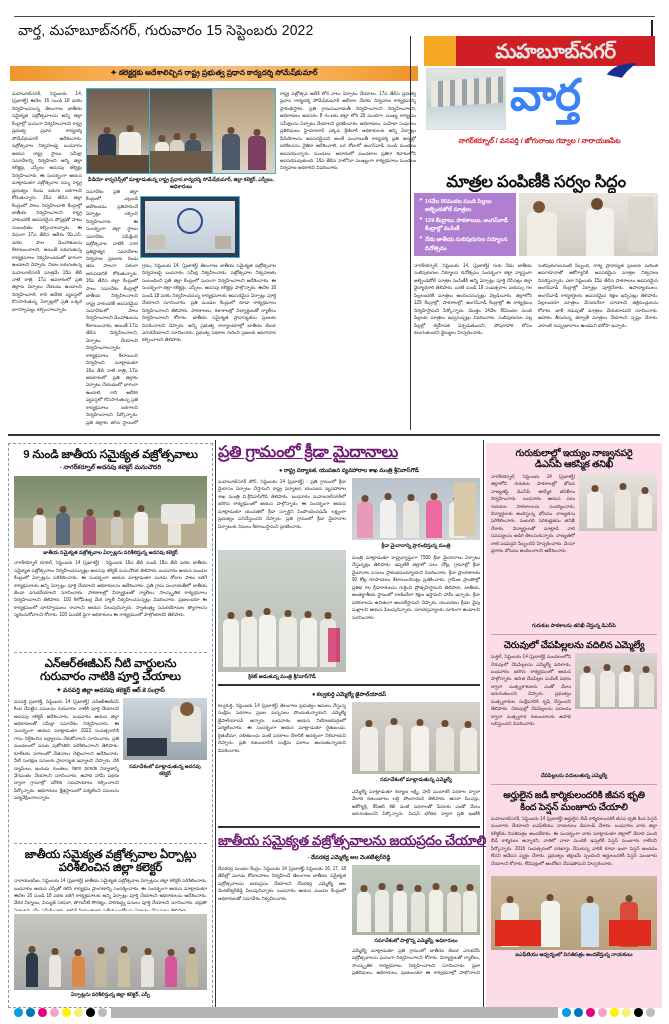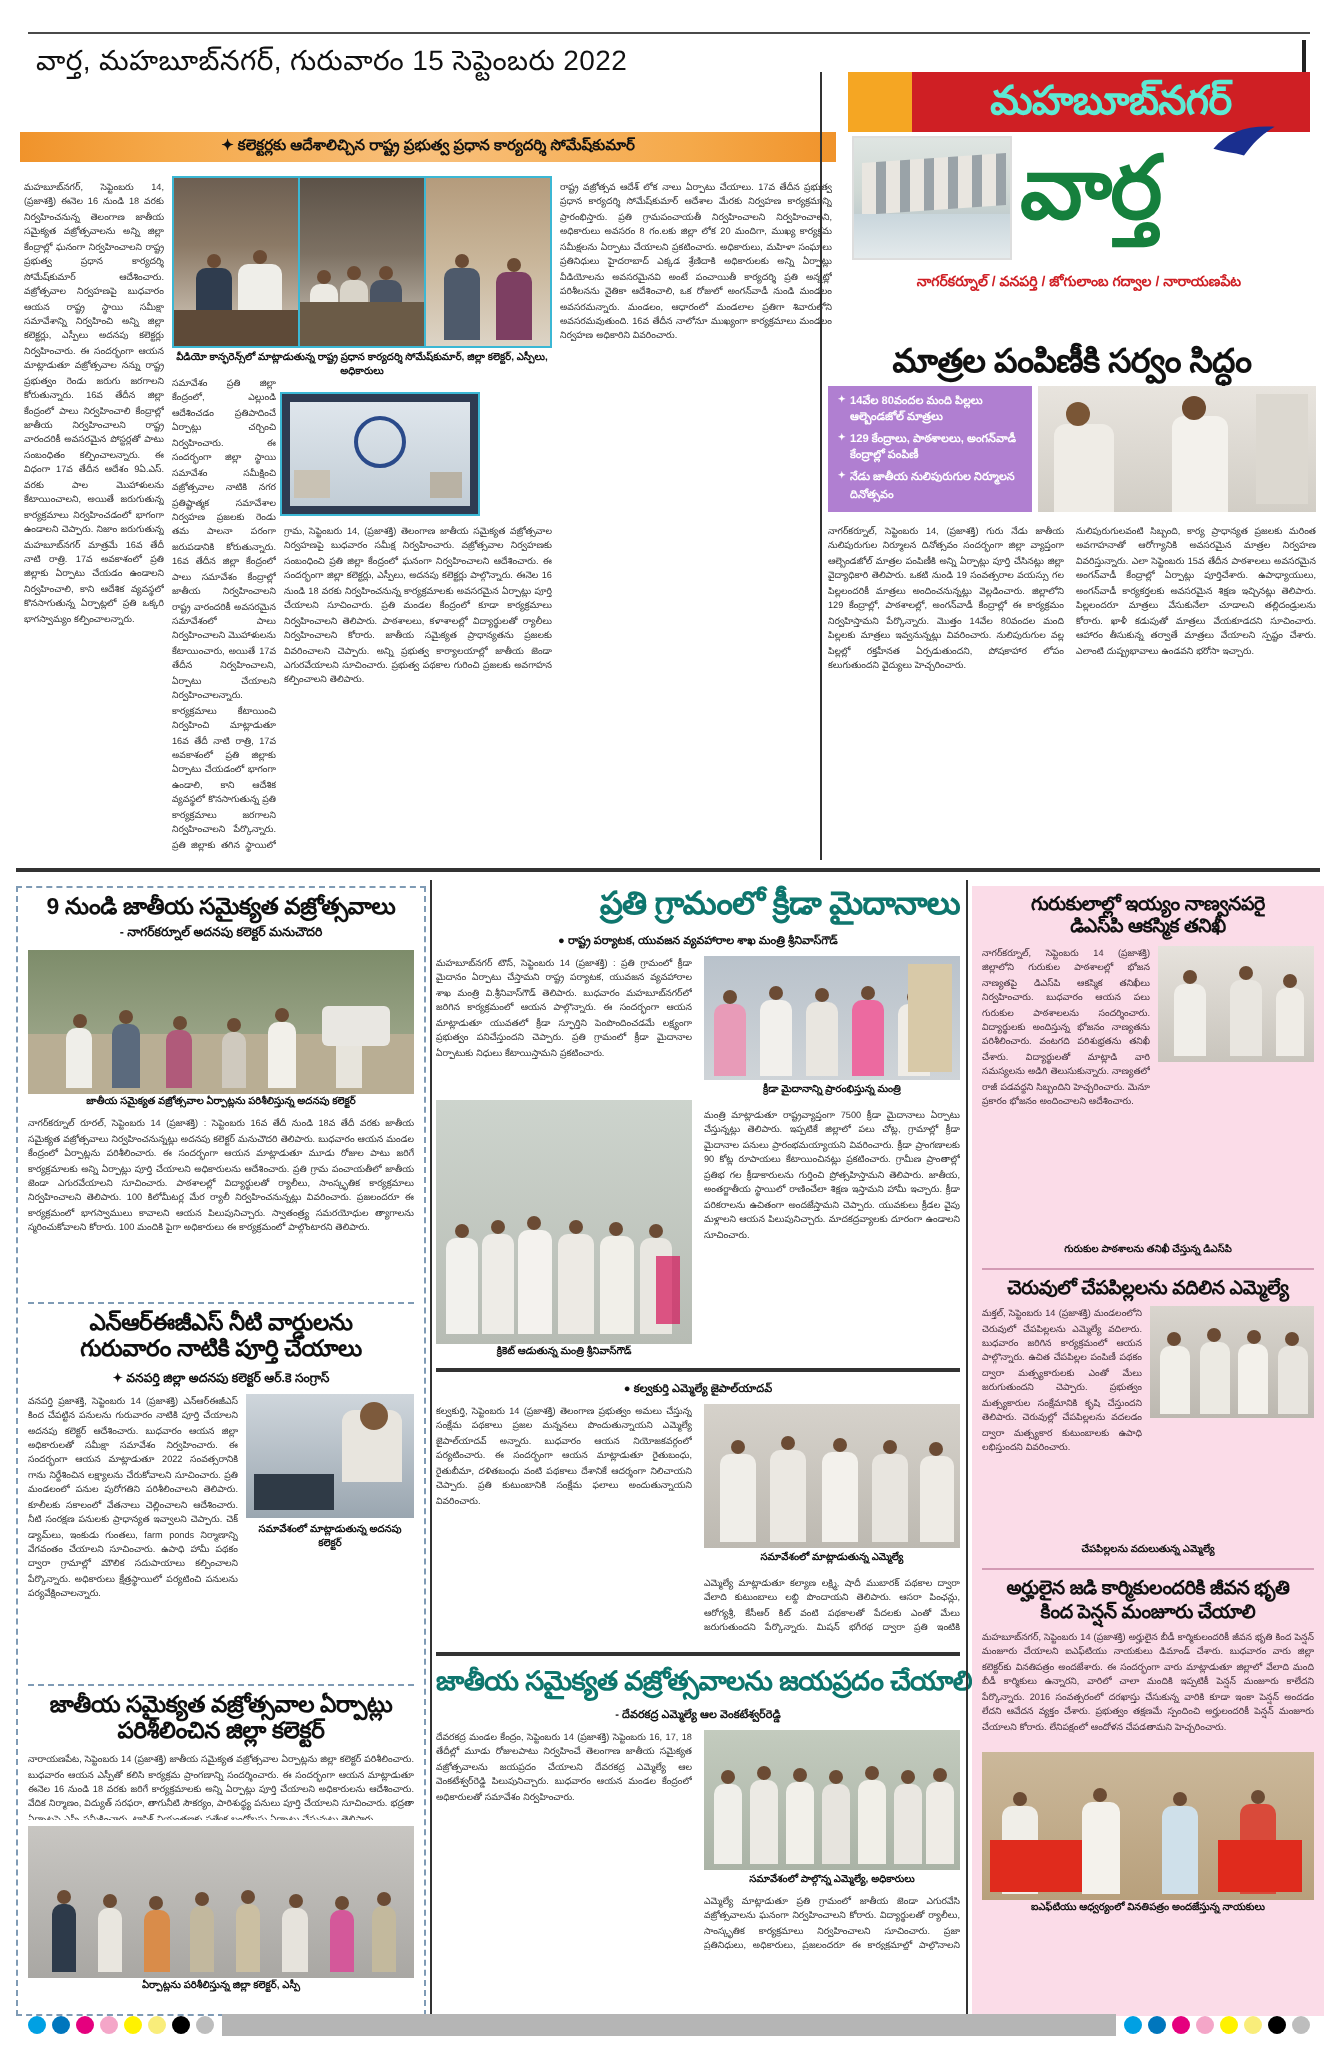--- a/index.html
+++ b/index.html
@@ -25,29 +25,29 @@
   .subbanner {
     position:absolute; left:10px; top:66px; width:408px; height:15px;
     background:linear-gradient(90deg,#f0932b 0%,#f5a94a 18%,#f8c07c 50%,#f5a94a 82%,#f0932b 100%);
     display:flex; align-items:center; justify-content:center;
   }
   .subbanner span { font-size:7.5px; font-weight:bold; color:#111; }
 
   
   .masthead { position:absolute; left:424px; top:36px; width:231px; height:130px; }
   .mh-red { position:absolute; left:32px; top:0; width:199px; height:30px; background:#cf1f24; }
-  .mh-red span { display:block; text-align:center; color:#5eead4; font-size:20px; font-weight:bold; line-height:30px; letter-spacing:-.3px;}
+  .mh-red span { display:block; text-align:center; color:#e5e5e5; font-size:20px; font-weight:bold; line-height:30px; letter-spacing:-.3px;}
   .mh-orange { position:absolute; left:0; top:0; width:34px; height:30px; background:#f5a623; }
   .mh-photo { position:absolute; left:2px; top:32px; width:80px; height:62px; background:#b9c7cf; overflow:hidden; border:1px solid #ddd;}
   .mh-photo .sky { position:absolute; inset:0; background:linear-gradient(180deg,#dfe5e2 0%,#cfd8d4 45%,#aab9c4 100%); }
   .mh-photo .gate { position:absolute; left:4px; top:10px; width:72px; height:26px;
      background:repeating-linear-gradient(90deg,#e9e6e0 0 7px,#9aa3a8 7px 12px); transform:skewY(-4deg); }
   .mh-photo .water { position:absolute; left:0; bottom:0; width:100%; height:22px; background:linear-gradient(180deg,#c9d6dc,#e4eaec); }
   .mh-title { position:absolute; left:86px; top:28px; width:145px; height:68px; }
-  .mh-title .varta { font-size:44px; font-weight:bold; color:#15803d; line-height:62px; letter-spacing:-1px; }
+  .mh-title .varta { font-size:44px; font-weight:bold; color:#3b82f6; line-height:62px; letter-spacing:-1px; }
   .mh-bird { position:absolute; right:16px; top:-4px; width:34px; height:22px; color:#1a2f8f; }
   .mh-strip { position:absolute; left:0; top:98px; width:231px; height:14px; display:flex; align-items:center; justify-content:center; }
   .mh-strip span { font-size:7px; font-weight:bold; color:#cf1f24; white-space:nowrap; }
 
   
   .rhead { position:absolute; left:414px; top:172px; width:244px; }
   .rhead .t { font-size:16.5px; font-weight:bold; color:#111; text-align:center; letter-spacing:-.3px; white-space:nowrap;}
 
   
   .bulletbox { position:absolute; left:414px; top:193px; width:102px; height:63px; background:#b07fd1; padding:4px 4px 0 5px; }
@@ -81,21 +81,21 @@
   .tvphoto .screen { position:absolute; inset:4px; background:linear-gradient(180deg,#dfe6ec,#c2cdd6); }
   .tvphoto .seal { position:absolute; left:50%; top:40%; transform:translate(-50%,-50%); width:26px; height:26px; border-radius:50%; border:2px solid #2a4a8a;}
 
   
   .lcol { position:absolute; left:8px; top:443px; width:205px; height:565px; border:1px dashed #7f9bb5; padding:4px 5px; background:#fff; }
   .lhead { font-size:11.5px; font-weight:bold; color:#111; text-align:center; line-height:1.15; letter-spacing:-.2px;}
   .lsub { font-size:6.2px; font-weight:bold; color:#111; text-align:center; margin-top:2px;}
 
   
   .ccol { position:absolute; left:218px; top:443px; width:262px; height:565px; background:#fff; }
-  .chead { font-size:16px; font-weight:bold; color:#0f766e; text-align:right; letter-spacing:-.3px; white-space:nowrap;}
+  .chead { font-size:16px; font-weight:bold; color:#701a75; text-align:left; letter-spacing:-.3px; white-space:nowrap;text-decoration:underline;}
   .csub { font-size:5.6px; font-weight:bold; color:#111; text-align:center; }
 
   
   .rcol { position:absolute; left:486px; top:443px; width:176px; height:565px; background:#fbdce8; padding:4px 5px;}
   .rhead2 { font-size:9.5px; font-weight:bold; color:#111; text-align:center; line-height:1.2; letter-spacing:-.2px;}
   .rcol .col-text { color:#3a2b33; }
 
   
   .vline { position:absolute; width:1px; background:#333; }
   .hline { position:absolute; height:1px; background:#333; }

